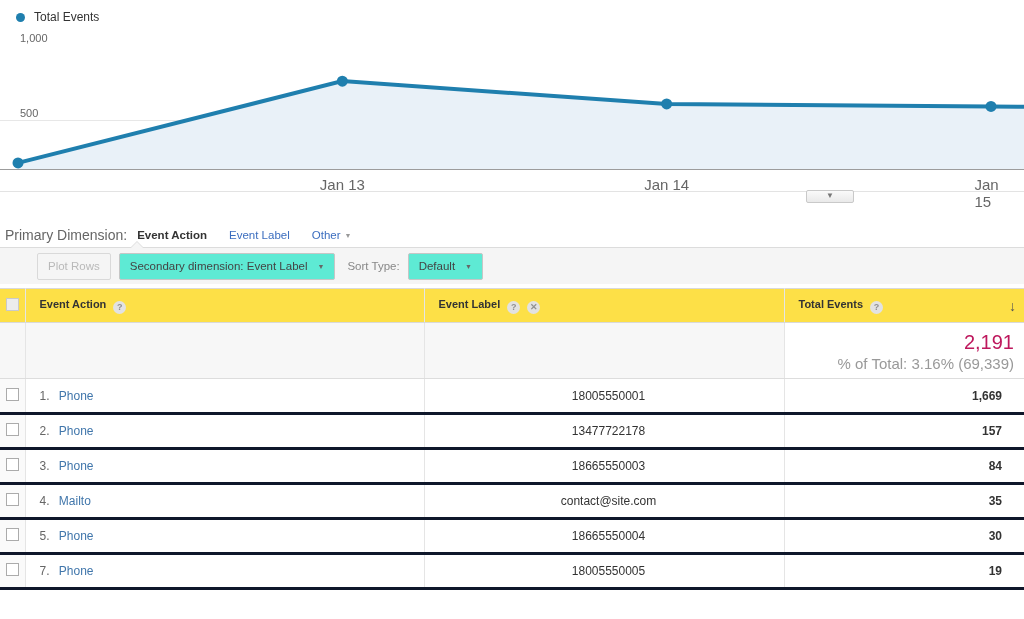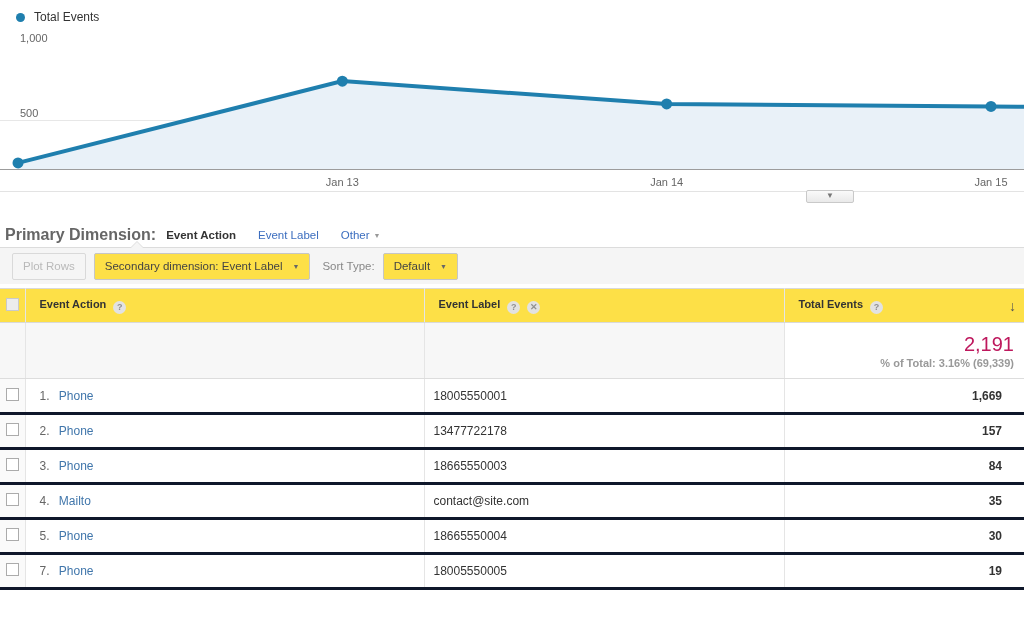--- a/index.html
+++ b/index.html
@@ -13,47 +13,47 @@
   .chart-section { position:relative; width:1024px; height:205px; }
   .legend { position:absolute; top:10px; left:16px; display:flex; align-items:center; }
   .legend-dot { width:9px; height:9px; border-radius:50%; background:#1f7fae; margin-right:9px; }
   .legend-label { font-size:12px; color:#333; }
   .ytick { position:absolute; left:20px; font-size:11px; color:#666; }
   .ytick-1000 { top:32px; }
   .ytick-500  { top:107px; }
   .gridline-500 { position:absolute; top:120px; left:0; width:1024px; height:1px; background:#e7e7e7; }
   .chart-svg { position:absolute; top:0; left:0; }
   .xaxis-line { position:absolute; top:169px; left:0; width:1024px; height:1px; background:#9c9c9c; }
-  .xtick { position:absolute; top:176px; font-size:11px; color:#666; transform:translateX(-50%); }
+  .xtick { position:absolute; top:176px; font-size:15px; color:#666; transform:translateX(-50%); }
   .chart-bottom-border { position:absolute; top:191px; left:0; width:1024px; height:1px; background:#e3e3e3; }
   .collapse-btn {
     position:absolute; top:190px; left:806px; width:48px; height:13px;
     background:linear-gradient(#fafafa,#e9e9e9); border:1px solid #c9c9c9; border-radius:2px;
     text-align:center; line-height:10px; font-size:8px; color:#777; cursor:pointer;
   }
 
   
   .dimension-bar { height:42px; padding:18px 0 0 5px; display:flex; align-items:center; }
-  .dim-label { color:#666; font-size:16px; margin-right:10px;font-weight:bold; }
+  .dim-label { color:#666; font-size:14px; margin-right:10px; }
   .dim-tab { font-size:11.5px; margin-right:22px; cursor:pointer; }
   .dim-tab.selected { color:#333; font-weight:bold; cursor:default; }
   .dim-tab.link { color:#3c6ebf; }
   .dim-caret { font-size:7px; color:#999; margin-left:4px; vertical-align:middle; }
 
   
   .toolbar {
     position:relative; height:37px; background:#f5f5f5; border-top:1px solid #dcdcdc;
-    display:flex; align-items:center; padding-left:12px;
+    display:flex; align-items:center; padding-left:37px;
   }
   .toolbar-notch { position:absolute; top:-7px; left:130px; width:0; height:0;
     border-left:7px solid transparent; border-right:7px solid transparent; border-bottom:7px solid #dcdcdc; }
   .toolbar-notch::after { content:""; position:absolute; left:-6px; top:1px; width:0; height:0;
     border-left:6px solid transparent; border-right:6px solid transparent; border-bottom:6px solid #f5f5f5; }
   .btn {
-    height:27px; background:#fde047; border:1px solid #c6c6c6; border-radius:2px;
+    height:27px; background:#5eead4; border:1px solid #c6c6c6; border-radius:2px;
     font-family:"Liberation Sans", sans-serif; font-size:11.5px; color:#444;
     padding:0 10px; display:inline-flex; align-items:center; cursor:pointer;
   }
   .btn .caret { font-size:7px; color:#666; margin-left:10px; }
   .btn.disabled { background:#f5f5f5; border-color:#d9d9d9; color:#b9b9b9; cursor:default; }
   .toolbar .spacer-sm { width:8px; }
   .sort-label { color:#888; font-size:11.5px; margin:0 8px 0 12px; }
 
   .gap { height:4px; }
 
@@ -72,26 +72,26 @@
     display:inline-block; width:13px; height:13px; border-radius:50%; background:#e2e2e2;
     color:#909090; font-size:9px; font-weight:bold; text-align:center; line-height:13px;
     margin-left:7px; vertical-align:-2px; cursor:pointer;
   }
   .sort-arrow { position:absolute; right:8px; top:9px; font-size:14px; color:#555; font-weight:bold; cursor:pointer; }
   .checkbox { display:inline-block; width:13px; height:13px; background:#fff; border:1px solid #ababab; cursor:pointer; }
   .checkbox.disabled { background:#ececec; border-color:#c9c9c9; cursor:default; }
   tr.summary-row td { height:56px; background:#f7f7f7; border-bottom:1px solid #ddd; }
   tr.summary-row td.metric { background:#fff; text-align:right; padding-right:10px; }
   .summary-total { font-size:20px; color:#be185d; line-height:1.25; }
-  .summary-pct { font-size:11px; color:#999;font-weight:bold; }
+  .summary-pct { font-size:15px; color:#999; }
   tbody.data-rows td { height:35px; background:#fff; border-bottom:3px solid #0f172a; font-size:12px; }
   tbody.data-rows td.cell-check { background:#fafafa; text-align:center; }
   .rank { display:inline-block; width:30px; padding-left:14px; color:#666; }
   .row-link { color:#4076ab; cursor:pointer; text-decoration:none; }
-  td.cell-label { padding-left:9px; color:#333; }
+  td.cell-label { padding-left:9px; color:#333;text-align:center; }
   td.cell-value { text-align:right; padding-right:22px; font-weight:bold; color:#333; }
 </style>
 </head>
 <body>
 
 <div class="chart-section">
   <div class="legend">
     <span class="legend-dot"></span>
     <span class="legend-label">Total Events</span>
   </div>

